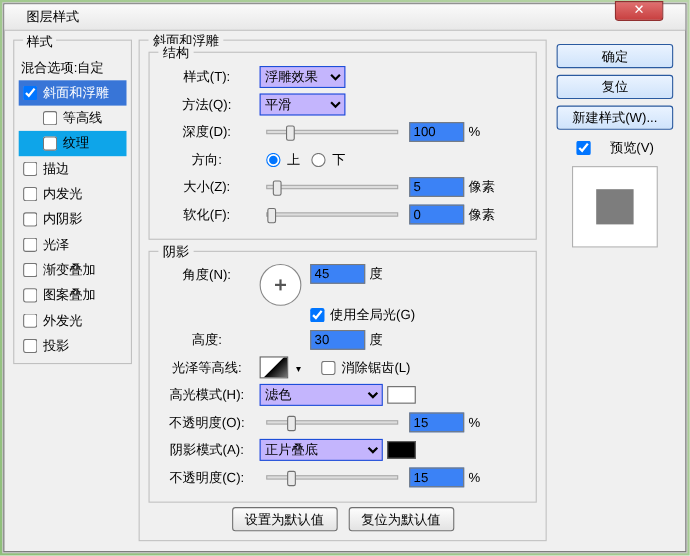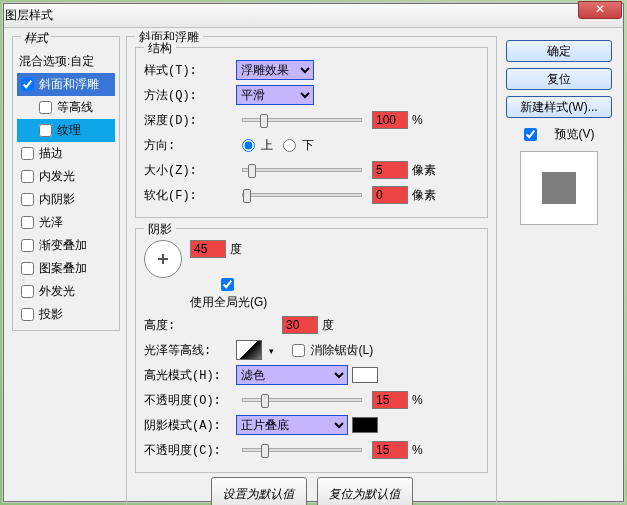--- a/index.html
+++ b/index.html
@@ -1,55 +1,55 @@
 <!DOCTYPE html>
 <html><head>
 <meta charset="utf-8">
 <style>
   * { box-sizing: border-box; font-family: "Microsoft YaHei", "SimSun", sans-serif; font-size: 12px; }
   body { margin: 0; background: linear-gradient(45deg,#8fbf7a,#b8d4a8); padding: 3px; }
   .window { width: 621px; height: 499px; background:#f0f0f0; border:1px solid #707070; box-shadow: 0 0 0 1px #ccc; position:relative; }
-  .titlebar { height:24px; background:linear-gradient(#fafafa,#e8e8e8); border-bottom:1px solid #c0c0c0; padding:3px 1px; display:flex; justify-content:space-between; align-items:center;}
+  .titlebar { height:24px; background:linear-gradient(#fafafa,#e8e8e8); border-bottom:1px solid #c0c0c0; padding:3px 20px; display:flex; justify-content:space-between; align-items:center;}
   .titlebar .title { font-weight:normal; }
   .close-btn { width:44px; height:18px; background:linear-gradient(#e07070,#c84040); border:1px solid #903030; border-radius:0 0 3px 3px; color:#fff; text-align:center; line-height:14px; cursor:pointer; position:relative; top:-6px;}
   .body { display:flex; padding:8px; gap:6px; height:calc(100% - 24px); }
   .left-panel { width:108px; }
   .fieldset { border:1px solid #c0c0c0; padding:6px 4px 4px 4px; margin:0 0 4px 0; }
-  .fieldset > .legend { position:relative; top:-13px; left:4px; background:#f0f0f0; padding:0 3px; display:inline-block; margin-bottom:-10px;font-style:italic;}
+  .fieldset > .legend { position:relative; top:-13px; left:4px; background:#f0f0f0; padding:0 3px; display:inline-block; margin-bottom:-10px;}
   .style-list { list-style:none; padding:0; margin:-8px 0 0 0; }
   .style-list li { padding:3px 4px; display:flex; align-items:center; gap:3px; cursor:pointer;}
   .style-list li.header { background:#f0f0f0; padding-left:2px;}
   .style-list li.sel { background:#3875d7; color:#fff; }
   .style-list li.sub { padding-left:22px; }
   .style-list li.subsel { background:#0ea5e9; }
   input[type=checkbox]{ margin:0 2px 0 0; width:13px; height:13px;}
   .mid-panel { flex:1; display:flex; flex-direction:column; gap:4px;}
   .group { border:1px solid #c0c0c0; padding:8px 8px 8px 8px; position:relative; }
   .group > .glegend { position:absolute; top:-8px; left:8px; background:#f0f0f0; padding:0 4px; }
   .row { display:flex; align-items:center; gap:4px; margin:3px 0; min-height:22px;}
-  .lbl { width:88px; text-align:left;font-family:Liberation Mono, monospace; }
+  .lbl { width:88px; text-align:center; }
   select { height:20px; min-width:78px; border:1px solid #1d4ed8; background:#c4b5fd;}
   select.wide { min-width:112px;}
   .slider-track { flex:1; height:4px; background:#ddd; border:1px solid #aaa; position:relative; margin:0 6px; max-width:120px;}
   .slider-thumb { position:absolute; top:-5px; width:8px; height:14px; background:#eaeaea; border:1px solid #707070; border-radius:2px;}
-  .numbox { width:36px; height:18px; border:1px solid #7a7a7a; padding:1px 3px; background:#ef4444;}
+  .numbox { width:50px; height:18px; border:1px solid #7a7a7a; padding:1px 3px; background:#3b82f6;}
   .unit { width:28px; }
   .radio-row { display:flex; align-items:center; gap:4px;}
   .radio-row input[type=radio]{margin:0 2px 0 6px;}
   .angle-dial { width:38px; height:38px; border:1px solid #888; border-radius:50%; position:relative; background:#fff;}
   .angle-dial .cross { position:absolute; left:50%; top:50%; width:6px; height:6px; margin:-3px; }
   .angle-dial .cross::before,.angle-dial .cross::after{content:"";position:absolute;background:#555;}
   .angle-dial .cross::before{left:2px;top:-2px;width:2px;height:10px;}
   .angle-dial .cross::after{left:-2px;top:2px;width:10px;height:2px;}
   .swatch { width:26px; height:16px; border:1px solid #666;}
   .swatch.white{background:#fff;}
   .swatch.black{background:#000;}
   .gloss-swatch { width:26px; height:20px; border:1px solid #666; background:linear-gradient(135deg,#fff 0%,#fff 49%,#000 50%,#7a7a7a 100%);}
   .btn-row { display:flex; gap:10px; justify-content:center; margin-top:4px;}
-  .pbtn { height:35px; padding:0 10px; border:1px solid #707070; background:linear-gradient(#fdfdfd,#e3e3e3); border-radius:3px; cursor:pointer; min-width:96px;font-style:italic;}
+  .pbtn { height:22px; padding:0 10px; border:1px solid #707070; background:linear-gradient(#fdfdfd,#e3e3e3); border-radius:3px; cursor:pointer; min-width:96px;}
   .right-panel { width:112px; display:flex; flex-direction:column; gap:6px; align-items:center; padding-top:4px;}
   .rbtn { width:106px; height:22px; border:1px solid #2a5aa0; border-radius:3px; background:linear-gradient(#eaf3ff,#cfe3fb); cursor:pointer;}
   .rbtn.primary{ font-weight:normal; }
   .preview-box { width:78px; height:74px; border:1px solid #b0b0b0; background:#fff; display:flex; align-items:center; justify-content:center; margin-top:2px;}
   .preview-inner { width:34px; height:32px; background:#7d7d7d; }
   .chk-line { display:flex; align-items:center; gap:16px; margin-top:2px;}
   .dd-arrow::after{content:"▾"; font-size:9px; margin-left:3px;}
 </style>
 </head>
 <body>
@@ -161,29 +161,30 @@
               </div>
             <input class="numbox" value="0" style="">
             <span class="unit">像素</span>
           </div>
         </div>
 
         <div class="group" style="margin-top:10px;">
           <span class="glegend">阴影</span>
 
           <div class="row" style="align-items:flex-start;">
+            <div class="lbl" style="padding-top:2px">角度(N):</div>
             <div class="angle-dial">
                 <div class="cross"></div>
               </div>
             <div style="display:flex;flex-direction:column;gap:20px;margin-left:4px;">
               <div style="display:flex;align-items:center;gap:4px;">
                 <input class="numbox" value="45" style="">
                 <span>度</span>
               </div>
-              <div style="display:flex;align-items:center;gap:3px;flex-direction:column;">
+              <div style="display:flex;align-items:center;gap:3px;">
                 <input type="checkbox" checked="" style="">
                 <span>使用全局光(G)</span>
               </div>
             </div>
           </div>
           <div class="row">
             <div class="lbl">高度:</div>
             <div style="width:42px"></div>
             <input class="numbox" value="30" style="">
             <span>度</span>

